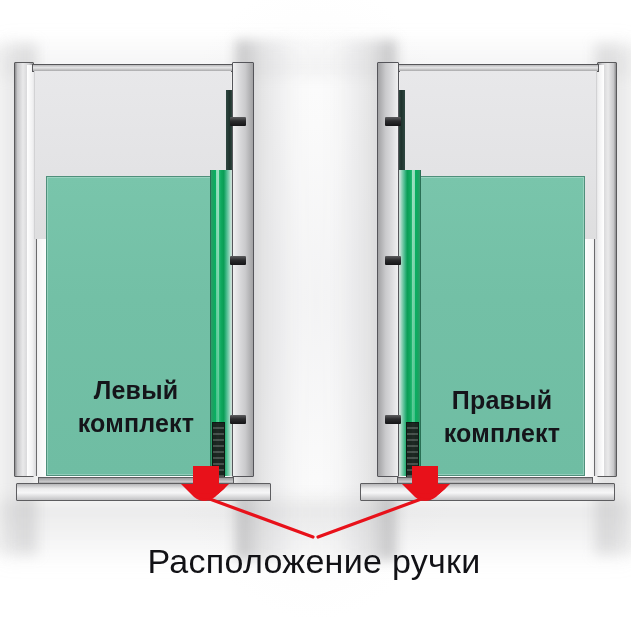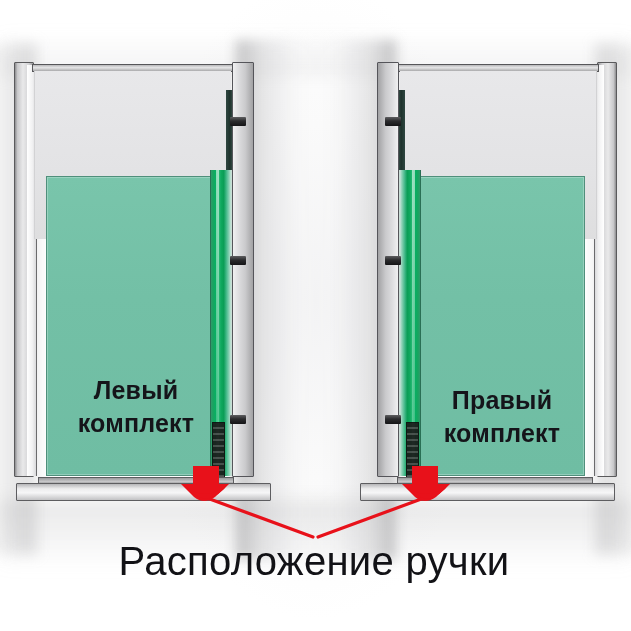--- a/index.html
+++ b/index.html
@@ -229,21 +229,21 @@
   
   #arrows{ position:absolute; left:0; top:0; width:631px; height:631px; pointer-events:none; }
 
   
   #caption{
     position:absolute;
     left:0; top:543px;
     width:628px;
     text-align:center;
     color:#121216;
-    font-size:40px;
+    font-size:34px;
     line-height:36px;
     letter-spacing:.3px;
   }
 </style>
 </head>
 <body>
 
 <div id="stage">
 
   <div class="backdrop bd-top"></div>

